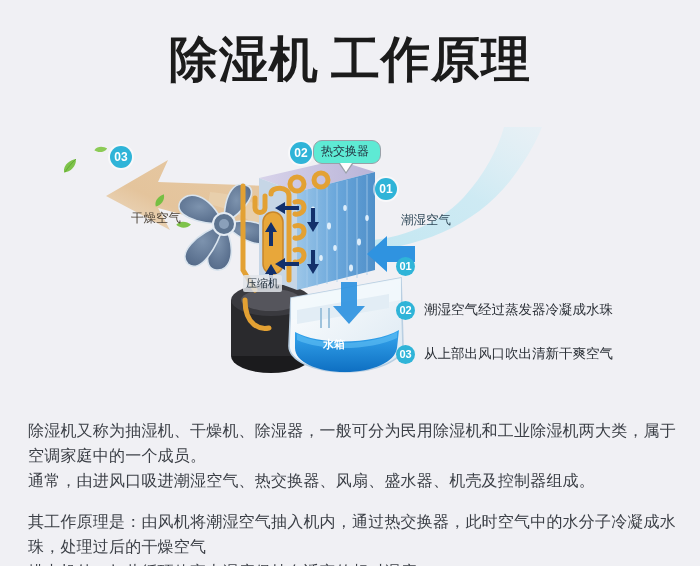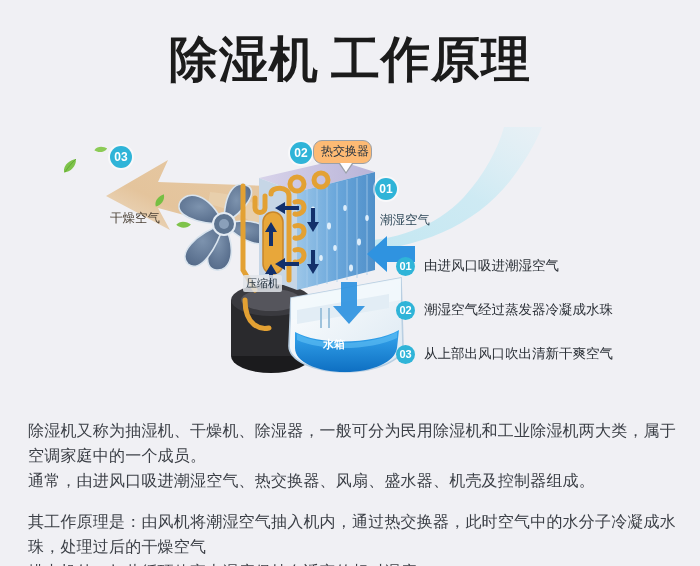--- a/index.html
+++ b/index.html
@@ -115,33 +115,34 @@
   }
   .dbadge.b03 { left: 110px; top: 26px; }
   .dbadge.b02 { left: 290px; top: 22px; }
   .dbadge.b01 { left: 375px; top: 58px; }
 
   .dlabel {
     position: absolute;
     font-size: 12.5px;
     color: #2b3a4a;
     white-space: nowrap;
+    margin-left: 21px;
   }
   .dlabel.dry { left: 110px; top: 90px; color: #4a4035; }
   .dlabel.humid { left: 380px; top: 92px; color: #2f4858; }
 
   
   .bubble {
     position: absolute;
     left: 313px;
     top: 20px;
-    background: #fdba74;
+    background: #5eead4;
     border: 1.2px solid #9aa0a8;
     border-radius: 9px;
-    padding: 2px 2px 3px 7px;
+    padding: 2px 11px 3px 7px;
     font-size: 12px;
     color: #243240;
     white-space: nowrap;
   }
   .bubble::after {
     content: "";
     position: absolute;
     left: 26px;
     bottom: -9px;
     width: 0; height: 0;
@@ -424,21 +425,20 @@
       <span>热交换器</span>
     </div>
 
     <div class="mlabel comp">压缩机</div>
     <div class="mlabel tank">水箱</div>
   </div>
 
   <div class="legend">
     <div class="legend-item">
       <div class="legend-badge">01</div>
-      <div class="legend-text">由进风口吸进潮湿空气</div>
     </div>
     <div class="legend-item">
       <div class="legend-badge">02</div>
       <div class="legend-text">潮湿空气经过蒸发器冷凝成水珠</div>
     </div>
     <div class="legend-item">
       <div class="legend-badge">03</div>
       <div class="legend-text">从上部出风口吹出清新干爽空气</div>
     </div>
   </div>

